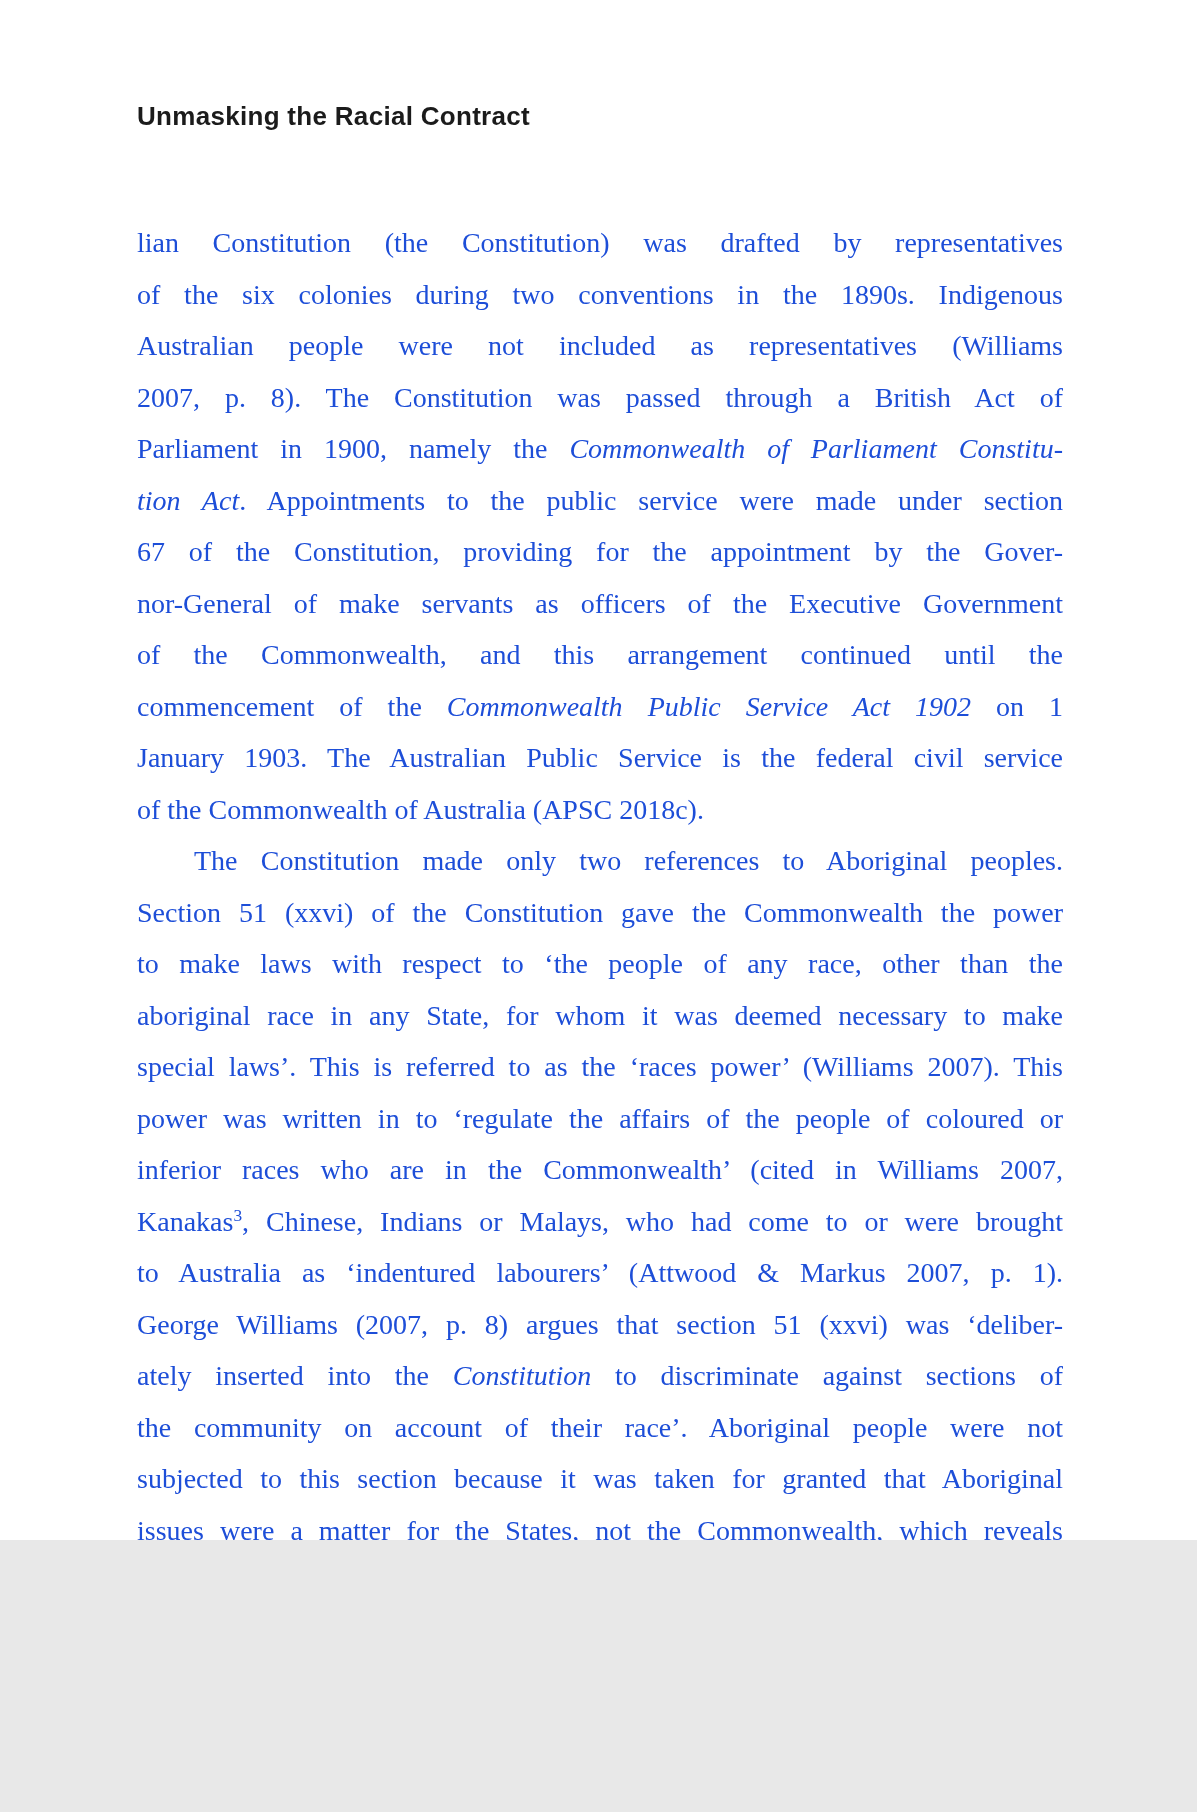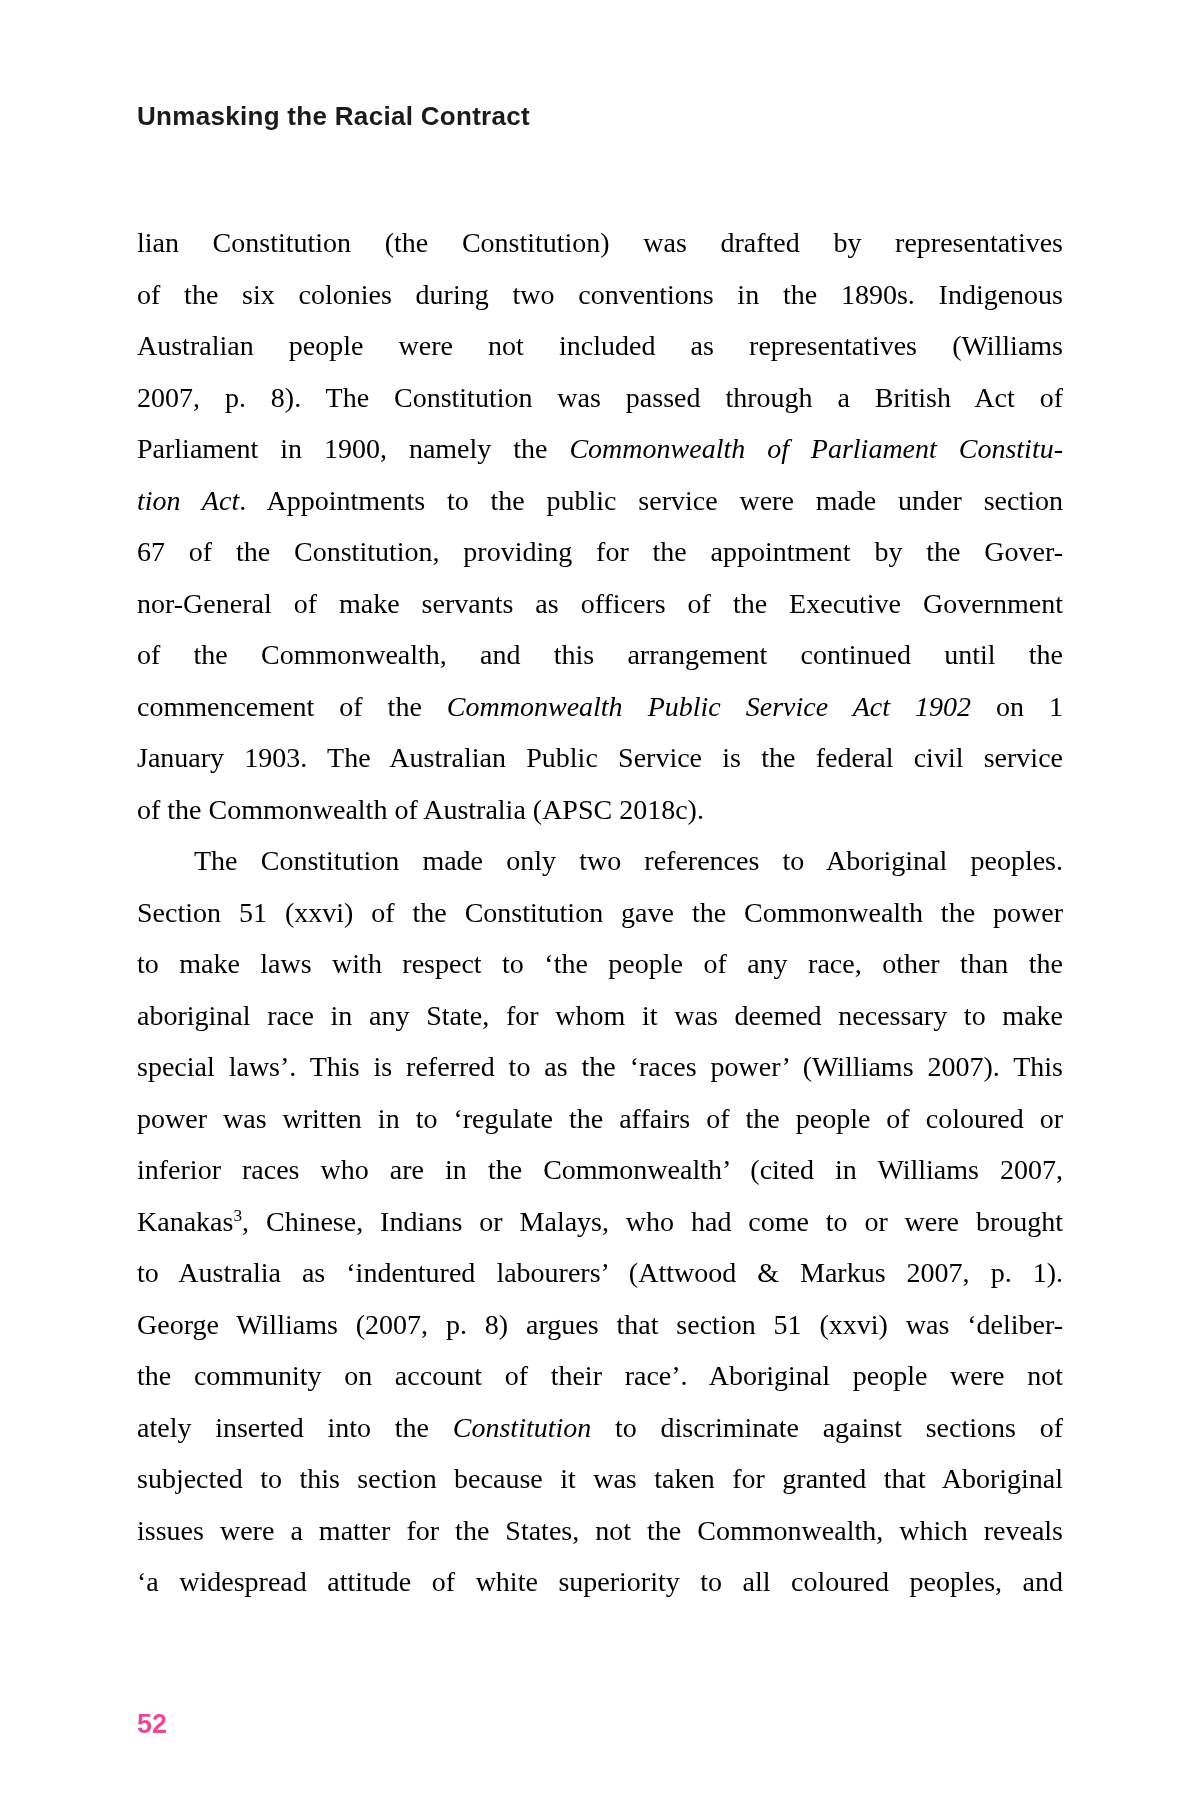--- a/index.html
+++ b/index.html
@@ -3,21 +3,21 @@
 <meta charset="utf-8">
 <style>
   html, body {
     margin: 0;
     padding: 0;
     background: #e8e8e8;
   }
   .page {
     position: relative;
     width: 1197px;
-    height: 1812px;
+    height: 1540px;
     margin: 0 auto;
     background: #ffffff;
     color: #1b1b1b;
     overflow: hidden;
   }
   .running-header {
     position: absolute;
     top: 100px;
     left: 137px;
     width: 926px;
@@ -28,21 +28,21 @@
     letter-spacing: 0.3px;
     color: #1b1b1b;
   }
   .body-text {
     position: absolute;
     top: 217px;
     left: 137px;
     width: 926px;
     font-family: "Liberation Serif", "DejaVu Serif", serif;
     font-size: 28px;
-    color: #000000;
+    color: #1d4ed8;
   }
   .line {
     height: 51.5px;
     line-height: 51.5px;
     text-align: justify;
     text-align-last: justify;
     text-justify: inter-word;
     overflow: hidden;
     white-space: normal;
   }
@@ -93,21 +93,21 @@
       <div class="line indent"><span>The Constitution made only two references to Aboriginal peoples.</span></div>
       <div class="line"><span>Section 51 (xxvi) of the Constitution gave the Commonwealth the power</span></div>
       <div class="line"><span>to make laws with respect to ‘the people of any race, other than the</span></div>
       <div class="line"><span>aboriginal race in any State, for whom it was deemed necessary to make</span></div>
       <div class="line"><span>special laws’. This is referred to as the ‘races power’ (Williams 2007). This</span></div>
       <div class="line"><span>power was written in to ‘regulate the affairs of the people of coloured or</span></div>
       <div class="line"><span>inferior races who are in the Commonwealth’ (cited in Williams 2007,</span></div>
       <div class="line"><span>Kanakas</span><sup>3</sup><span>, Chinese, Indians or Malays, who had come to or were brought</span></div>
       <div class="line"><span>to Australia as ‘indentured labourers’ (Attwood &amp; Markus 2007, p. 1).</span></div>
       <div class="line"><span>George Williams (2007, p. 8) argues that section 51 (xxvi) was ‘deliber-</span></div>
+      <div class="line"><span>ately inserted into the </span><em>Constitution</em><span> to discriminate against sections of</span></div>
       <div class="line"><span>the community on account of their race’. Aboriginal people were not</span></div>
-      <div class="line"><span>ately inserted into the </span><em>Constitution</em><span> to discriminate against sections of</span></div>
       <div class="line"><span>subjected to this section because it was taken for granted that Aboriginal</span></div>
       <div class="line"><span>issues were a matter for the States, not the Commonwealth, which reveals</span></div>
       <div class="line"><span>‘a widespread attitude of white superiority to all coloured peoples, and</span></div>
     </main>
 
   <footer class="page-number">52</footer>
 </div>
 
 </body></html>

